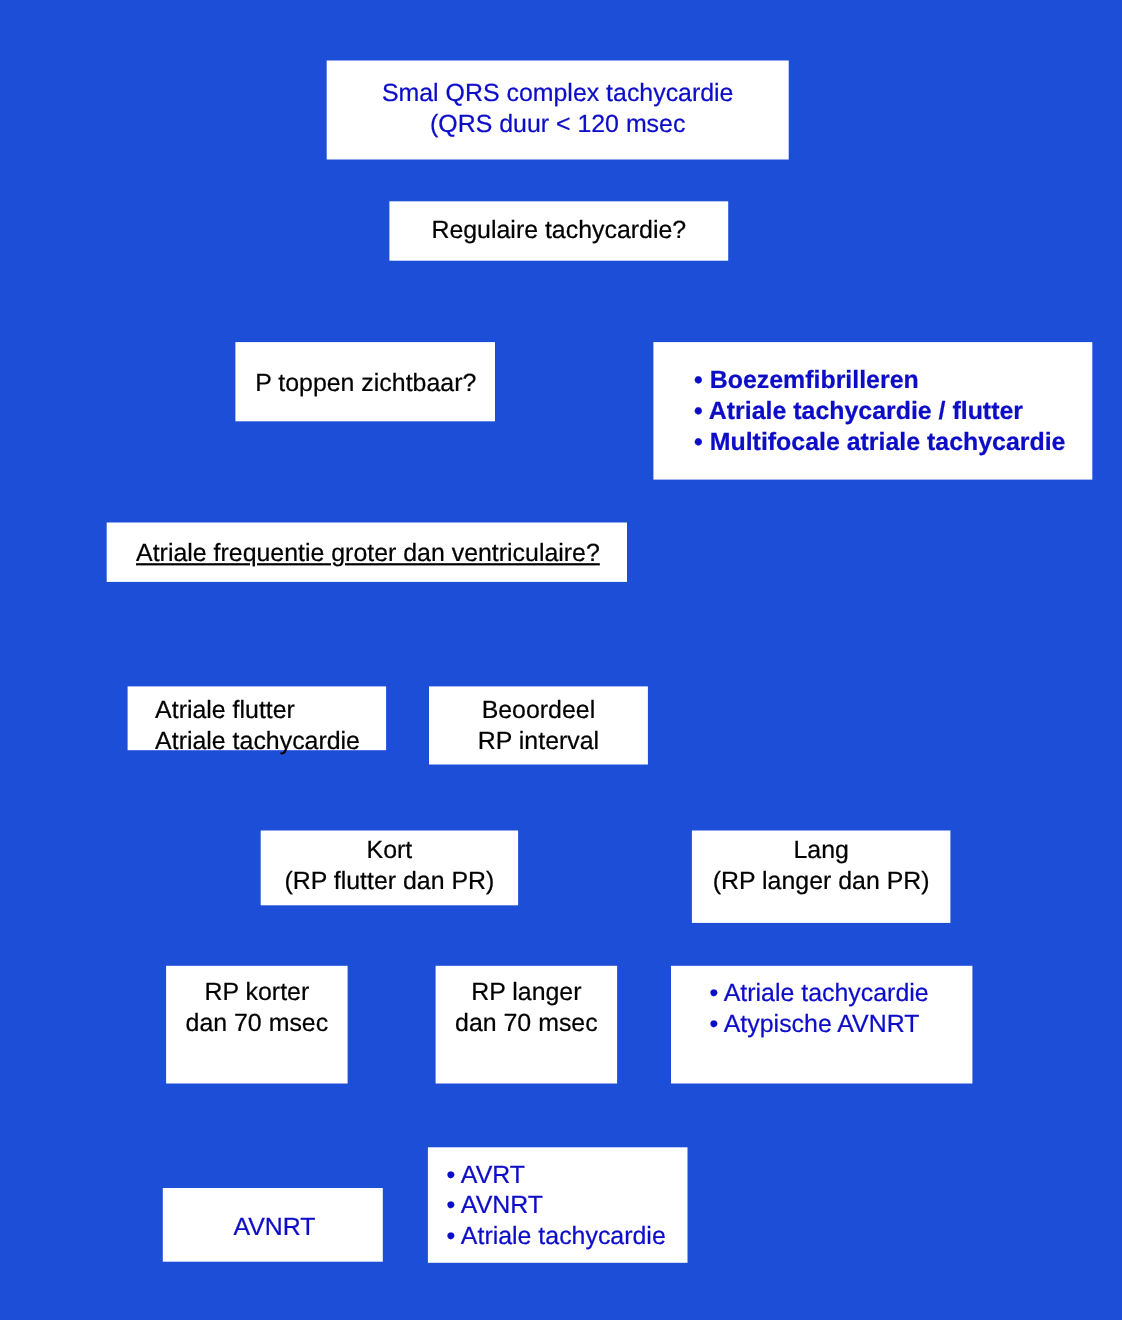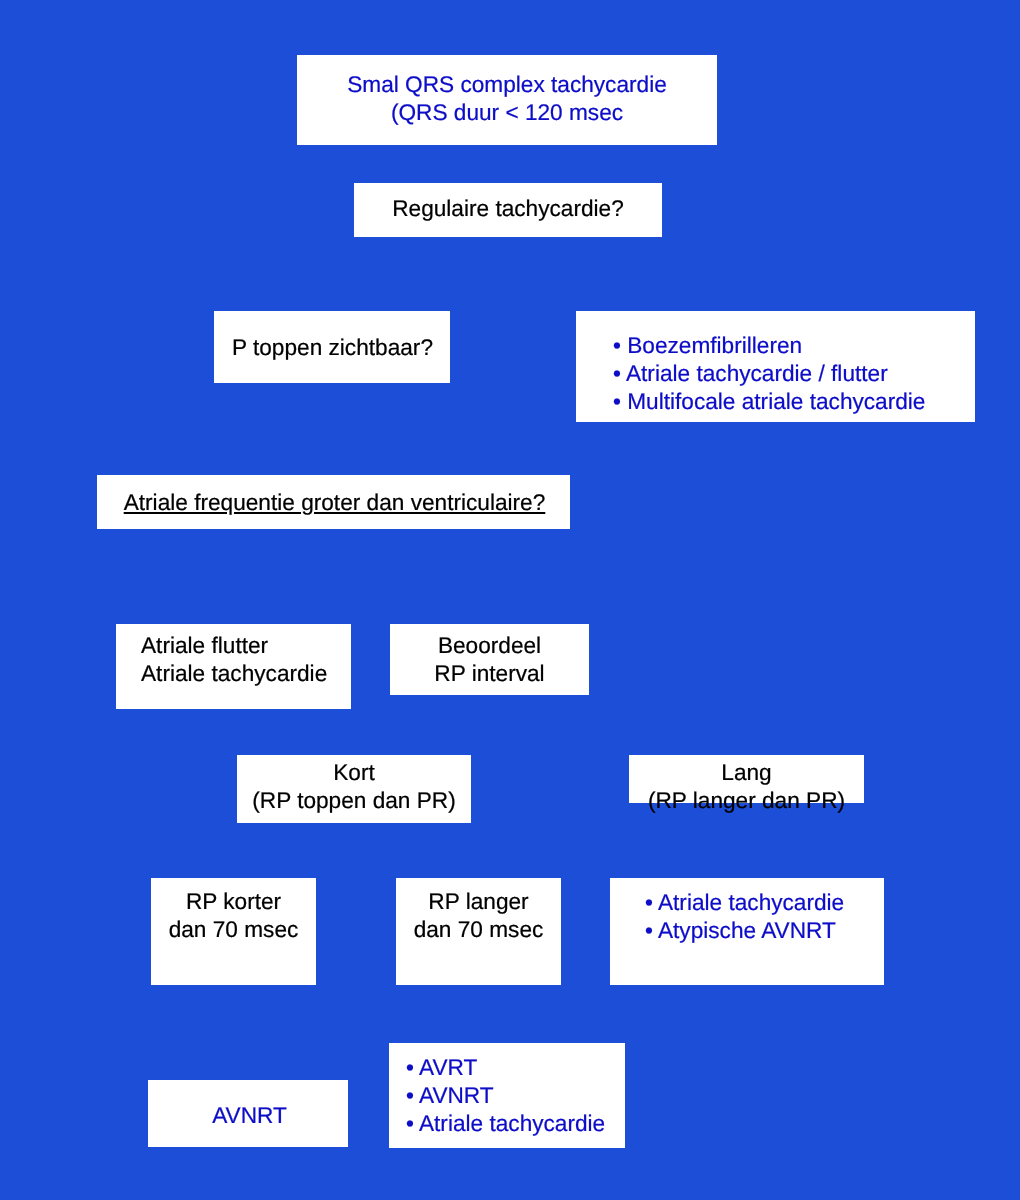--- a/index.html
+++ b/index.html
@@ -17,31 +17,31 @@
   .node.blue { color:#0d0dc8; }
   .node.list .txt { text-align:left; }
   .line { white-space:pre; -webkit-text-stroke:0.22px currentColor; }
 
   #n-smal-qrs   { left:297px; top:55px;   width:420px; height:90px; }
   #n-smal-qrs   .txt { top:15px; }
   #n-regulaire  { left:354px; top:183px;  width:308px; height:54px; }
   #n-regulaire  .txt { top:11px; }
   #n-ptoppen    { left:214px; top:311px;  width:236px; height:72px; }
   #n-ptoppen    .txt { top:22px; left:1px; }
-  #n-irreg      { left:576px; top:311px;  width:399px; height:111px; }
+  #n-irreg      { left:594px; top:311px;  width:399px; height:125px;font-weight:bold; }
   #n-irreg      .txt { top:20px; left:37px; }
   #n-atrfreq    { left:97px;  top:475px;  width:473px; height:54px; }
   #n-atrfreq    .txt { top:13px; left:2px;text-decoration:underline; }
-  #n-atrflutter { left:116px; top:624px;  width:235px; height:85px; }
+  #n-atrflutter { left:116px; top:624px;  width:235px; height:58px; }
   #n-atrflutter .txt { top:7px; left:25px; text-align:left; }
   #n-beoordeel  { left:390px; top:624px;  width:199px; height:71px; }
   #n-beoordeel  .txt { top:7px; }
   #n-kort       { left:237px; top:755px;  width:234px; height:68px; }
   #n-kort       .txt { top:3px; }
-  #n-lang       { left:629px; top:755px;  width:235px; height:48px;padding-left:20px; }
+  #n-lang       { left:629px; top:755px;  width:235px; height:84px;padding-left:20px; }
   #n-lang       .txt { top:3px; }
   #n-rpkorter   { left:151px; top:878px;  width:165px; height:107px; }
   #n-rpkorter   .txt { top:9px; }
   #n-rplanger   { left:396px; top:878px;  width:165px; height:107px; }
   #n-rplanger   .txt { top:9px; }
   #n-langlist   { left:610px; top:878px;  width:274px; height:107px; }
   #n-langlist   .txt { top:10px; left:35px; }
   #n-avnrt      { left:148px; top:1080px; width:200px; height:67px; }
   #n-avnrt      .txt { top:21px; left:3px; }
   #n-avrtlist   { left:389px; top:1043px; width:236px; height:105px; }
@@ -102,21 +102,21 @@
     <div class="txt">
     <div class="line">Beoordeel</div>
     <div class="line">RP interval</div>
     </div>
 
   </div>
 
   <div class="node" id="n-kort">
     <div class="txt">
     <div class="line">Kort</div>
-    <div class="line">(RP toppen dan PR)</div>
+    <div class="line">(RP flutter dan PR)</div>
     </div>
 
   </div>
 
   <div class="node" id="n-lang">
     <div class="txt">
     <div class="line">Lang</div>
     <div class="line">(RP langer dan PR)</div>
     </div>
 

